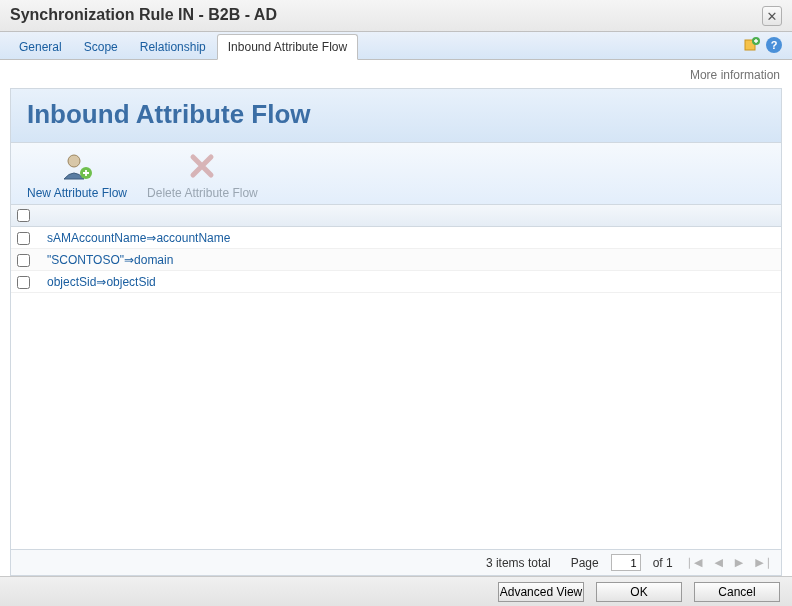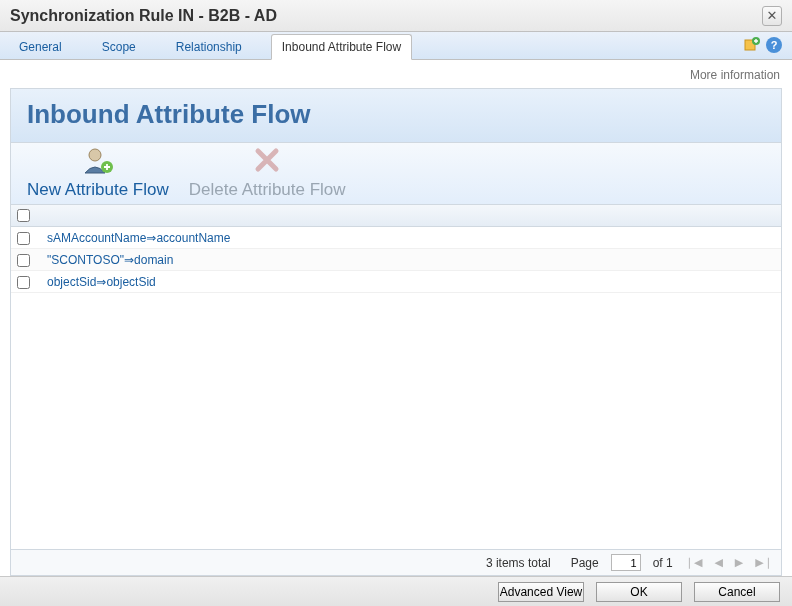--- a/index.html
+++ b/index.html
@@ -10,21 +10,21 @@
       width: 792px;
       height: 606px;
       overflow: hidden;
     }
     .dialog-header {
       background: linear-gradient(to bottom, #f5f5f5, #e8e8e8);
       border-bottom: 1px solid #c0c0c0;
       padding: 6px 10px;
       display: flex;
       justify-content: space-between;
-      align-items: center;
+      align-items: flex-start;
       height: 32px;
     }
     .dialog-title {
       font-size: 16px;
       font-weight: bold;
       color: #333;
     }
     .close-btn {
       width: 20px;
       height: 20px;
@@ -39,21 +39,20 @@
       cursor: pointer;
     }
     .tab-bar {
       background: linear-gradient(to bottom, #eaf1fa, #d7e6f7);
       border-bottom: 1px solid #c0c0c0;
       display: flex;
       align-items: flex-end;
       padding: 0 8px;
       height: 28px;
       position: relative;
-      gap: 18px;
     }
     .tab {
       padding: 5px 10px;
       font-size: 12px;
       color: #1a5ea0;
       border: 1px solid transparent;
       border-bottom: none;
       cursor: pointer;
       background: transparent;
     }
@@ -120,21 +119,21 @@
       border-bottom: 1px solid #d0d8e0;
       display: flex;
       align-items: flex-end;
       padding: 4px 6px 4px 6px;
       height: 62px;
     }
     .toolbar-btn {
       padding: 0 10px;
       cursor: pointer;
       color: #1a5ea0;
-      font-size: 17px;
+      font-size: 12px;
     }
     .toolbar-btn.disabled { color: #9aa6b2; cursor: default; }
     .toolbar-btn .ico {
       height: 32px; display: flex; align-items: center; justify-content: center;
       font-size: 28px; margin-bottom: 4px;
     }
     .person-ico { color: #6b8fb5; }
     .x-ico { color: #c98a8a; font-weight: bold; opacity: 0.6;}
     .grid {
       flex: 1;

